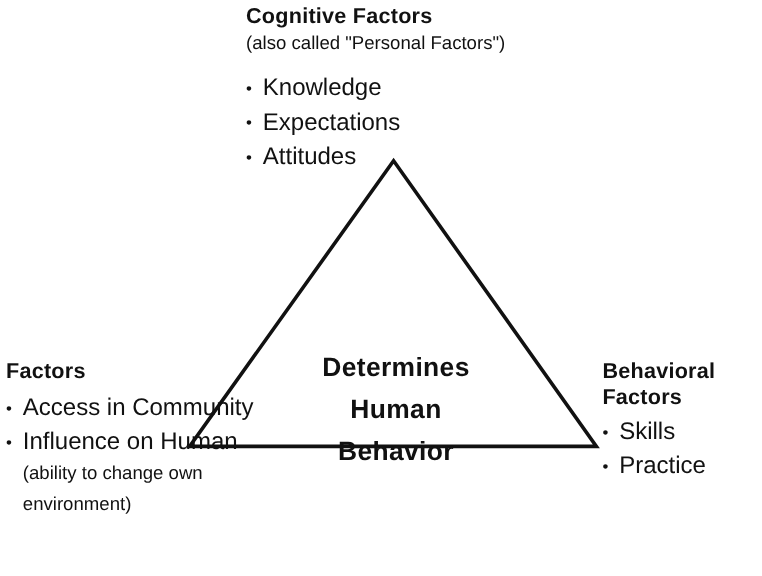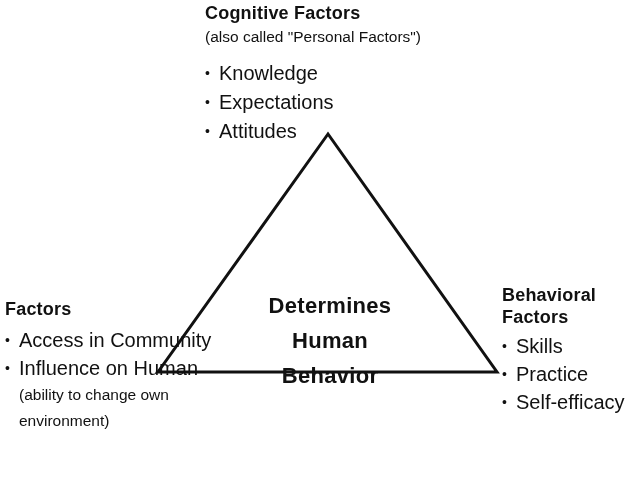--- a/index.html
+++ b/index.html
@@ -52,21 +52,21 @@
     padding-left: 14px;
     white-space: nowrap;
   }
 
   
   #environmental-block { left: 5px; top: 298px; width: 200px; }
   #environmental-block .bullet-list { margin-top: 6px; }
   #environmental-block .bullet-item { line-height: 28px; }
 
   
-  #behavioral-block { left: 502px; top: 284px; width: 130px; }
+  #behavioral-block { left: 502px; top: 298px; width: 130px; }
   #behavioral-block .bullet-list { margin-top: 4px; }
   #behavioral-block .bullet-item { line-height: 28px; }
 
   
   #triangle-svg {
     position: absolute;
     left: 0;
     top: 0;
     width: 635px;
     height: 480px;
@@ -120,17 +120,16 @@
       <div class="note-line">environment)</div>
     </div>
   </div>
 
   <div id="behavioral-block" class="block">
     <div class="block-title">Behavioral</div>
     <div class="block-title">Factors</div>
     <div class="bullet-list">
       <div class="bullet-item">Skills</div>
       <div class="bullet-item">Practice</div>
-      <div class="bullet-item">Self-efficacy</div>
     </div>
   </div>
 
 </div>
 
 </body></html>

